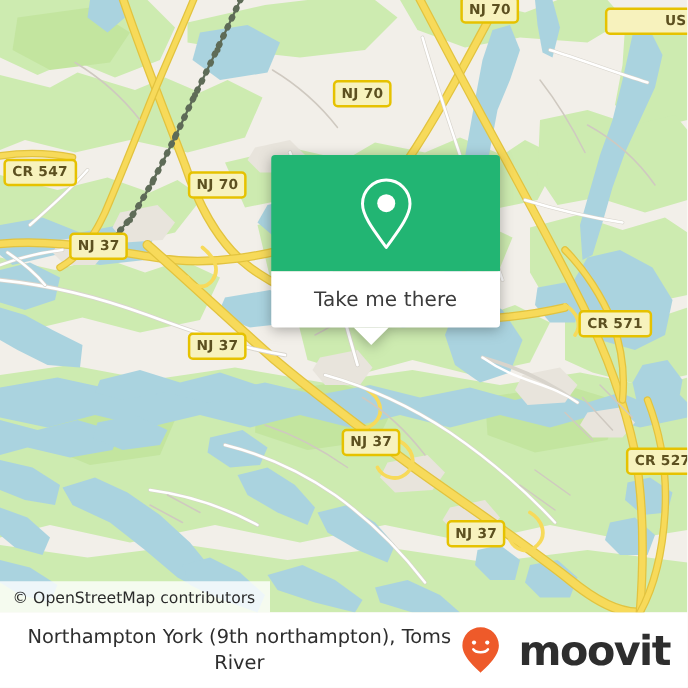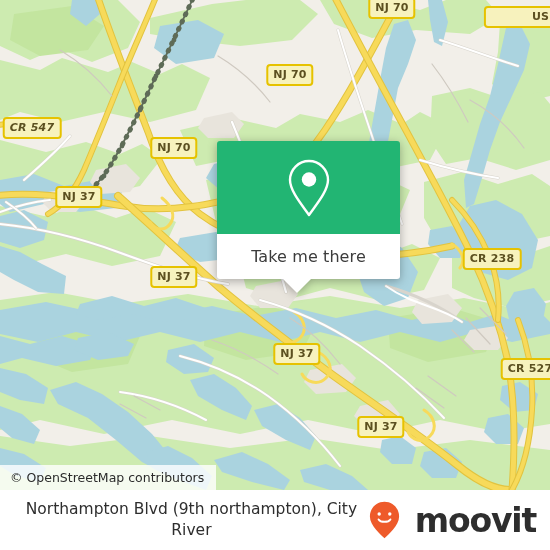--- a/index.html
+++ b/index.html
@@ -61,21 +61,21 @@
     font-size: 12.5px;
     color: #2b2b2b;
     font-family: "DejaVu Sans", sans-serif;
     white-space: nowrap;
   }
 
   
   #popup {
     position: absolute;
     left: 193px;
-    top: 141px;
+    top: 124px;
     width: 183px;
     filter: drop-shadow(0 2px 5px rgba(0,0,0,0.30));
     padding-left: 24px;
   }
   #popup-green {
     height: 93px;
     background: #22b573;
     border-radius: 3px 3px 0 0;
     display: flex;
     align-items: center;
@@ -308,24 +308,24 @@
       <circle cx="140" cy="110" r="2.4" fill="#5e6b57"></circle>
       <circle cx="122" cy="146" r="2.4" fill="#5e6b57"></circle>
       <circle cx="104" cy="176" r="2.4" fill="#5e6b57"></circle>
       <circle cx="86" cy="196" r="2.4" fill="#5e6b57"></circle>
     </svg>
 
     <div id="shields">
         <div class="shield" style="left: 392px; top: 8px;">NJ 70</div>
         <div class="shield" style="left: 526px; top: 17px; padding-left: 46px;">US 9</div>
         <div class="shield" style="left: 290px; top: 75px;">NJ 70</div>
-        <div class="shield" style="left: 32px; top: 128px; font-style: italic;">CR 547</div>
+        <div class="shield" style="left: 32px; top: 138px;">CR 547</div>
         <div class="shield" style="left: 174px; top: 148px;">NJ 70</div>
         <div class="shield" style="left: 79px; top: 197px;">NJ 37</div>
-        <div class="shield" style="left: 492px; top: 259px;">CR 238</div>
+        <div class="shield" style="left: 492px; top: 259px;">CR 571</div>
         <div class="shield" style="left: 174px; top: 277px;">NJ 37</div>
         <div class="shield" style="left: 297px; top: 354px;">NJ 37</div>
         <div class="shield" style="left: 530px; top: 369px;">CR 527</div>
         <div class="shield" style="left: 381px; top: 427px;">NJ 37</div>
       </div>
 
     <div id="attribution">
       <span>© OpenStreetMap contributors</span>
     </div>
 
@@ -338,21 +338,21 @@
       </div>
       <div id="popup-white">
         <span id="popup-label">Take me there</span>
       </div>
       <div id="popup-tail"></div>
     </div>
   </div>
 
   <div id="footer">
     <div id="footer-address">
-      <div>Northampton Blvd (9th northampton), City River</div>
+      <div>Northampton York (9th northampton), Toms River</div>
     </div>
     <div id="brand">
       <svg width="31" height="38" viewBox="0 0 31 38">
         <path d="M15.5 0.8 C7.4 0.8 0.9 7.3 0.9 15.4 C0.9 24.6 12 33.6 15.5 37.2 C19 33.6 30.1 24.6 30.1 15.4 C30.1 7.3 23.6 0.8 15.5 0.8 Z" fill="#ee5a2a"></path>
         <circle cx="10.2" cy="13.0" r="1.7" fill="#ffffff"></circle>
         <circle cx="20.8" cy="13.0" r="1.7" fill="#ffffff"></circle>
         <path d="M9.6 18.4 C11.6 21.6 19.4 21.6 21.4 18.4" fill="none" stroke="#ffffff" stroke-width="1.9" stroke-linecap="round"></path>
       </svg>
       <span id="brand-wordmark">moovit</span>
     </div>

